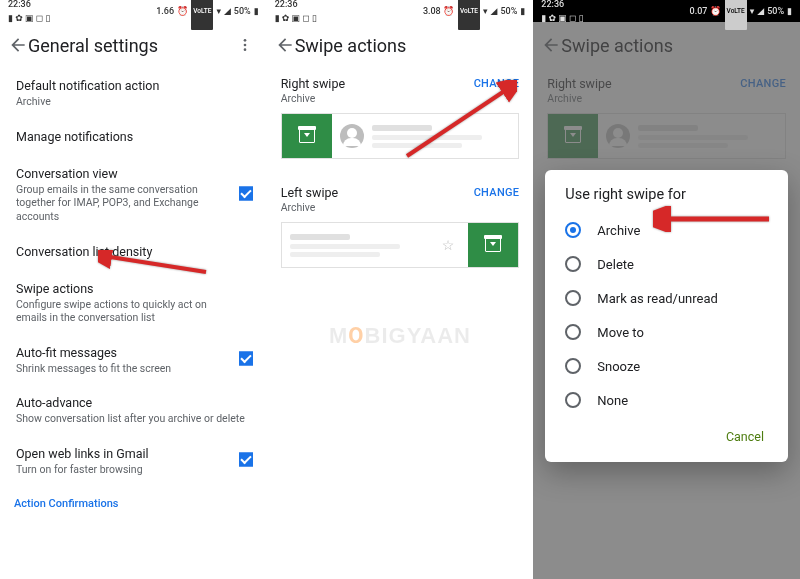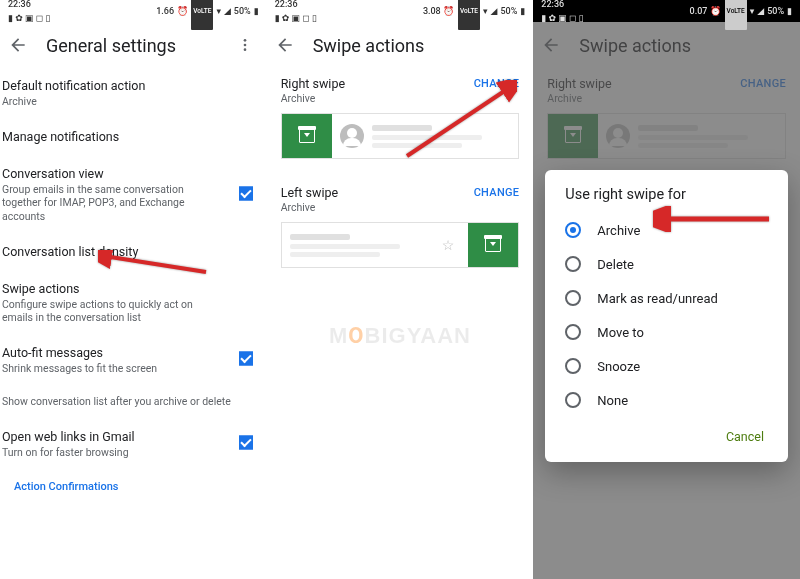--- a/index.html
+++ b/index.html
@@ -3,24 +3,24 @@
 <meta charset="utf-8">
 <style>
   * { box-sizing: border-box; margin: 0; padding: 0; font-family: Roboto, Arial, sans-serif; }
   body { background: #fff; width: 800px; height: 579px; overflow: hidden; position: relative; }
   .panels { display: flex; width: 100%; height: 100%; }
   .panel { width: 266.66px; height: 100%; position: relative; background: #fff; overflow: hidden; }
   .status-bar { height: 22px; background: #fff; color: #333; display: flex; align-items: center; padding: 0 8px; font-size: 9px; font-weight: 500; justify-content: space-between; }
   .status-left { display: flex; gap: 4px; flex-direction: column; }
   .status-right { display: flex; align-items: center; gap: 3px; }
   .appbar { height: 46px; display: flex; align-items: center; padding: 0 8px; color: #202124; }
-  .appbar .title { font-size: 18px; font-weight: 400; margin-left: 18px; color: #202124; }
+  .appbar .title { font-size: 18px; font-weight: 400; color: #202124; }
   .back-arrow svg, .overflow svg { display: block; }
   .overflow { margin-left: auto; padding: 6px; }
-  .setting-row { padding: 10px 2px; border-bottom: 0; position: relative; }
+  .setting-row { padding: 10px 16px; border-bottom: 0; position: relative; }
   .setting-row .label { font-size: 12.5px; color: #202124; margin-bottom: 2px; }
   .setting-row .sub { font-size: 10.5px; color: #5f6368; line-height: 1.3; }
   .setting-row .check { position: absolute; right: 14px; top: 50%; transform: translateY(-50%); }
   .sect-head { font-size: 11px; color: #1a73e8; font-weight: 500; padding: 10px 14px 4px; }
   .chk { width: 14px; height: 14px; border: 1.5px solid #5f6368; display: inline-block; }
   .chk.on { background: #1a73e8; border-color: #1a73e8; position: relative; }
   .chk.on::after { content: ""; position: absolute; left: 3px; top: 0px; width: 4px; height: 8px; border: solid #fff; border-width: 0 2px 2px 0; transform: rotate(45deg); }
 
   
   .swipe-sec { padding: 8px 14px 4px; }
@@ -128,20 +128,21 @@
     <div class="setting-row">
       <div class="label">Swipe actions</div>
       <div class="sub" style="max-width:220px">Configure swipe actions to quickly act on emails in the conversation list</div>
     </div>
     <div class="setting-row">
       <div class="label">Auto-fit messages</div>
       <div class="sub">Shrink messages to fit the screen</div>
       <span class="check"><span class="chk on"></span></span>
     </div>
     <div class="setting-row">
+      <div class="label">Auto-advance</div>
       <div class="sub">Show conversation list after you archive or delete</div>
     </div>
     <div class="setting-row">
       <div class="label">Open web links in Gmail</div>
       <div class="sub">Turn on for faster browsing</div>
       <span class="check"><span class="chk on"></span></span>
     </div>
     <div class="sect-head">Action Confirmations</div>
     <div class="setting-row">
       

